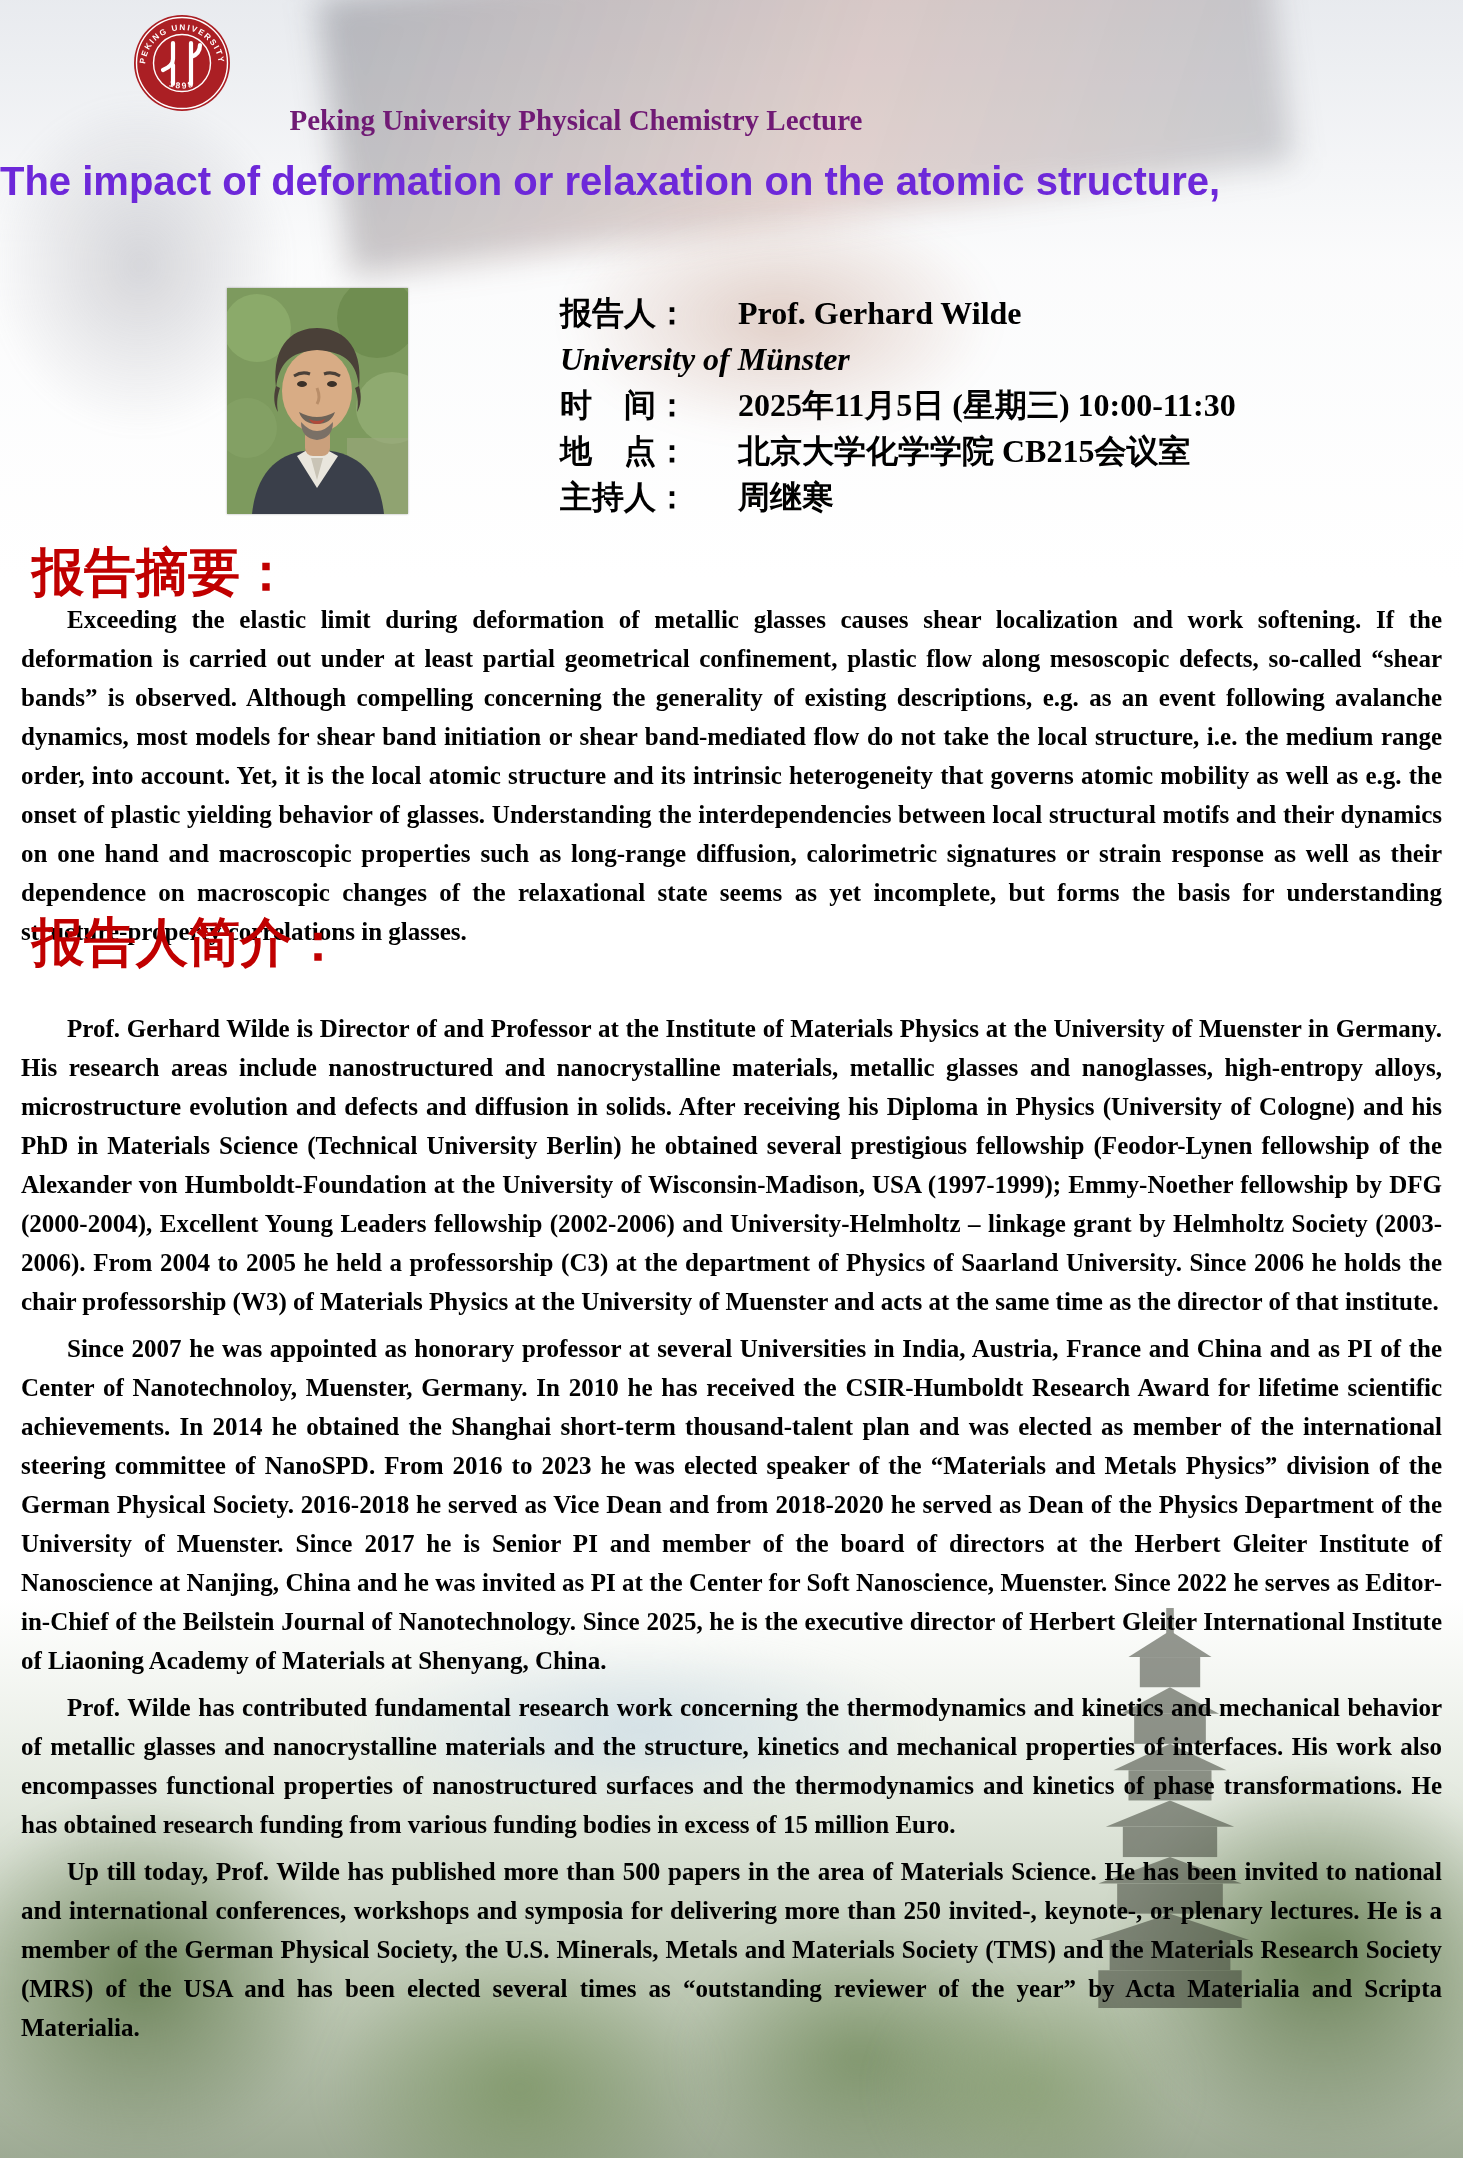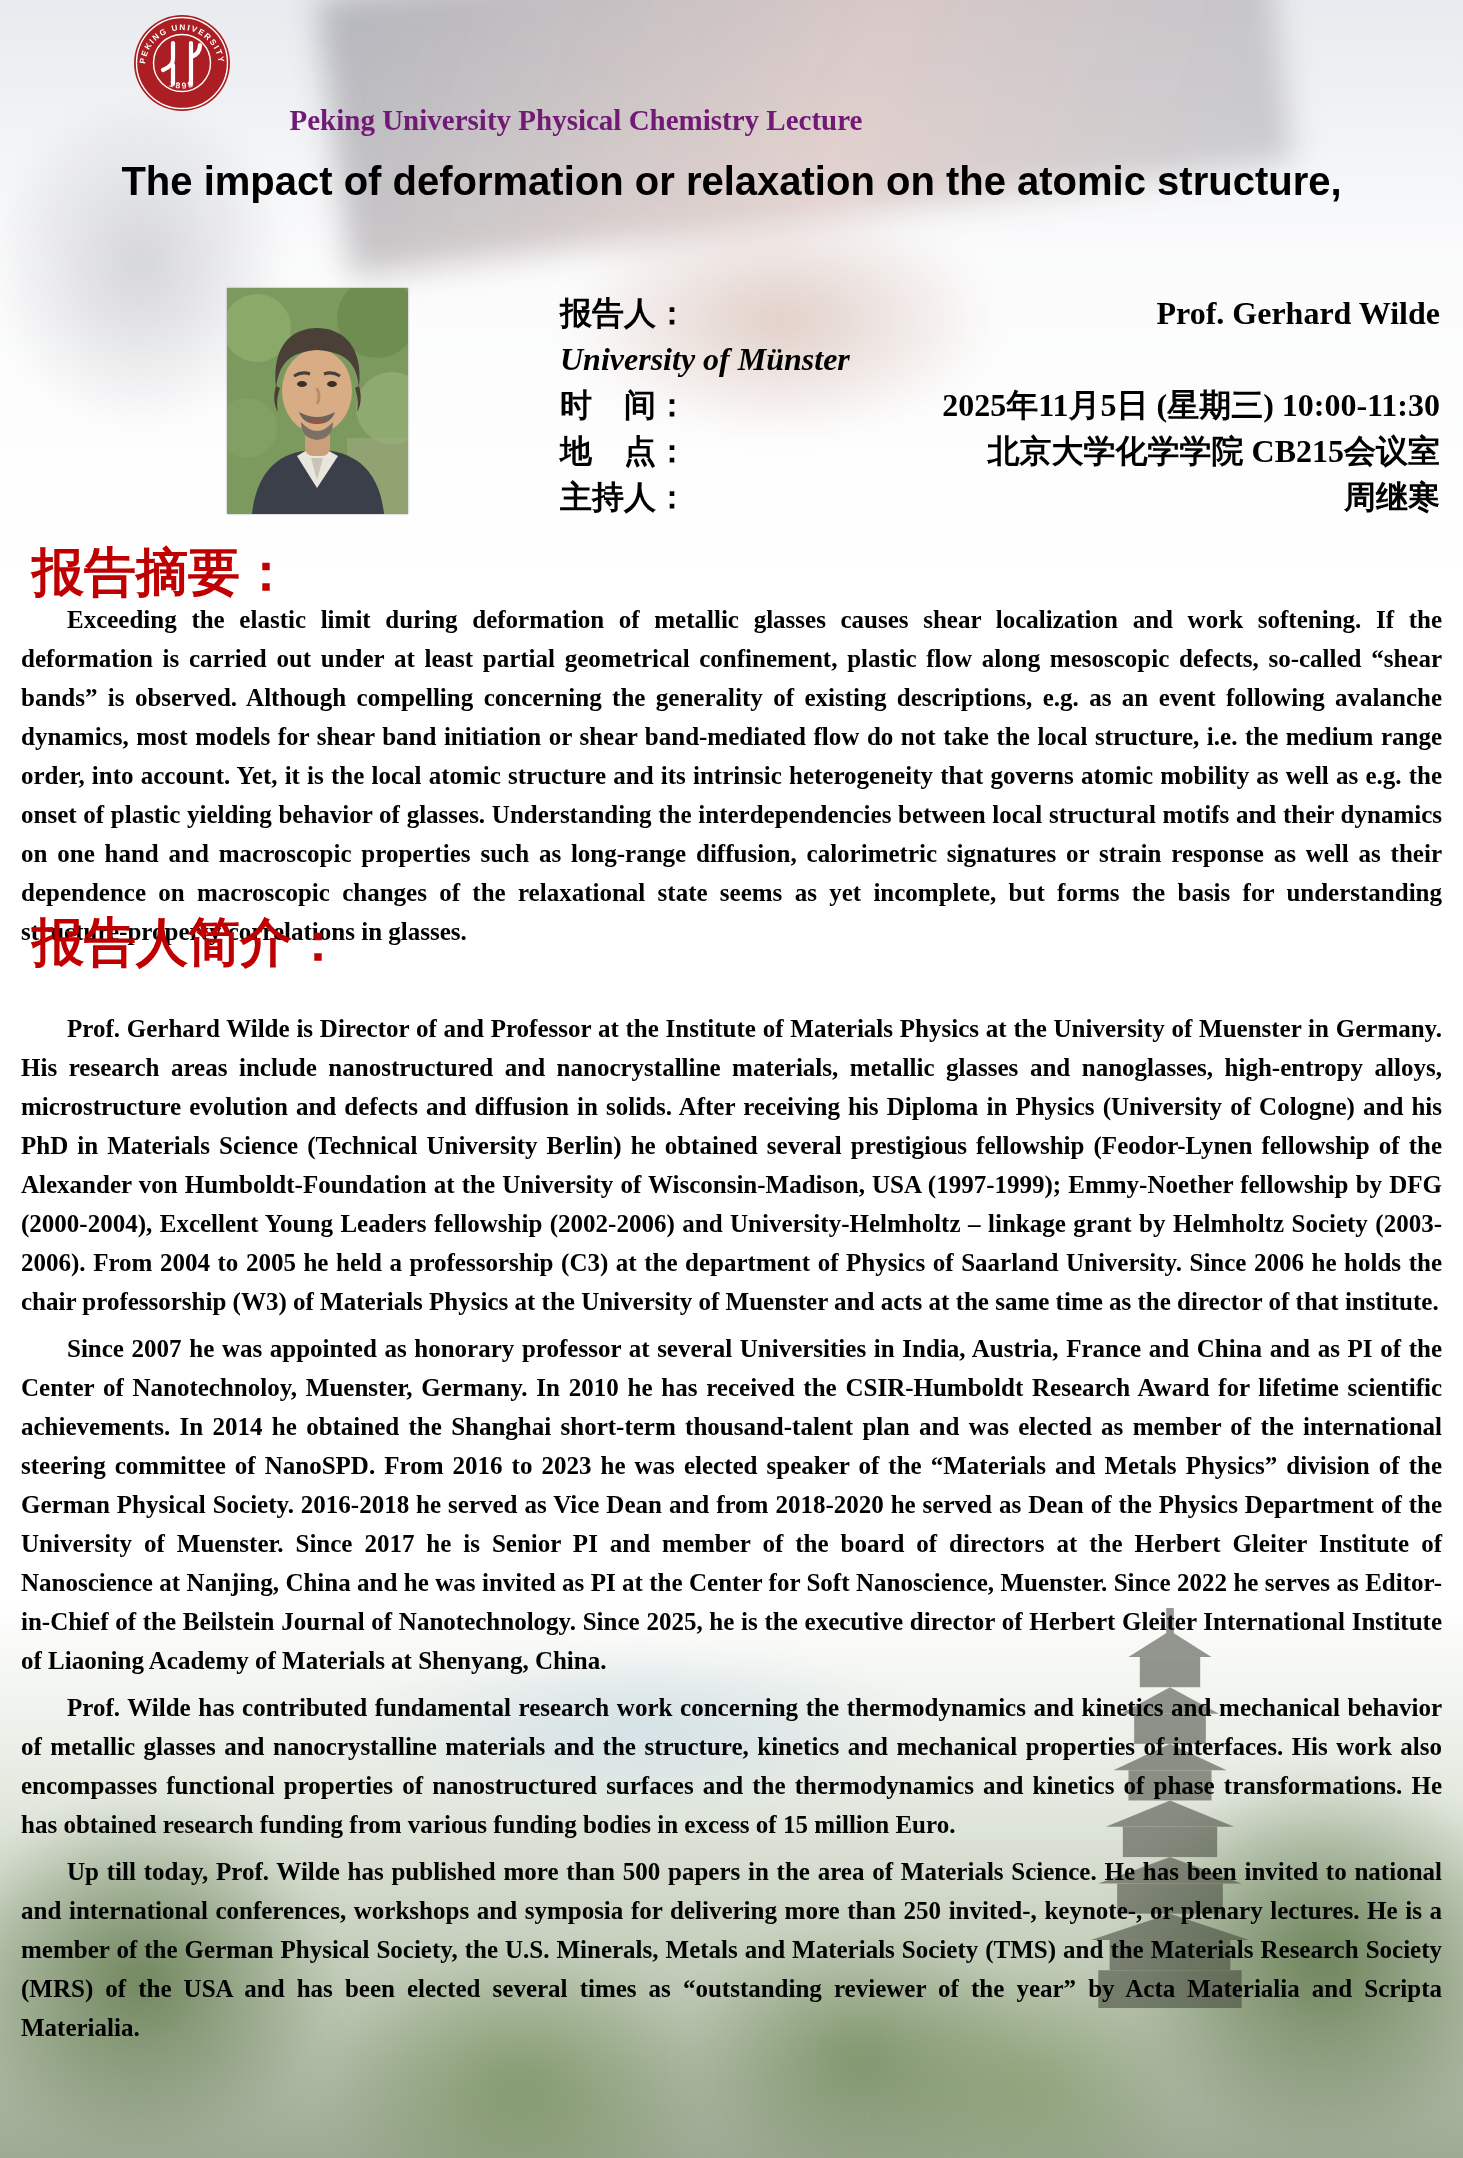--- a/index.html
+++ b/index.html
@@ -31,28 +31,28 @@
   .tree.t4{right:-140px;bottom:-60px;width:560px;height:520px;background:radial-gradient(closest-side, rgba(80,106,58,0.75), rgba(80,106,58,0) 75%);}
   .tree.t5{right:220px;bottom:-100px;width:420px;height:340px;background:radial-gradient(closest-side, rgba(120,148,92,0.55), rgba(120,148,92,0) 75%);}
   .pagoda{position:absolute;left:1075px;bottom:150px;width:190px;height:400px;opacity:0.55;}
   
   .logo{position:absolute;left:132px;top:13px;width:100px;height:100px;}
   .title-cn{position:absolute;left:236px;top:26px;width:720px;
     font-family:"Liberation Sans", sans-serif;font-weight:bold;
     font-size:50px;letter-spacing:8px;color:#c60000;white-space:nowrap;}
   .title-en{position:absolute;left:216px;top:104px;width:720px;text-align:center;
     font-family:"Liberation Serif", serif;font-weight:bold;font-size:29px;color:#701a75;}
-  .main-title{position:absolute;left:0;top:156px;width:1463px;text-align:center;
+  .main-title{position:absolute;left:0;top:156px;width:1463px;text-align:left;
     font-family:"Liberation Sans", sans-serif;font-weight:bold;font-size:40px;
-    line-height:50px;color:#000000;}
+    line-height:50px;color:#6d28d9;}
   
   .photo{position:absolute;left:227px;top:288px;width:181px;height:226px;box-shadow:0 0 2px rgba(0,0,0,0.35);}
   .info{position:absolute;left:560px;top:290px;width:880px;
     font-family:"Liberation Serif", serif;font-weight:bold;font-size:32px;color:#000;}
-  .info-row{display:flex;height:46px;line-height:46px;justify-content:space-between;}
+  .info-row{display:flex;height:46px;line-height:46px;}
   .info-label{width:178px;flex:0 0 178px;}
   .affiliation{height:46px;line-height:46px;font-style:italic;}
   
   .section-heading{position:absolute;left:32px;
     font-family:"Liberation Sans", sans-serif;font-weight:bold;font-size:52px;color:#c00000;}
   .h-abstract{top:538px;}
   .h-bio{top:908px;text-align:right;}
   .body-text{position:absolute;left:13px;width:1437px;
     font-family:"Liberation Serif", serif;font-weight:bold;font-size:25px;
     line-height:39px;text-align:justify;color:#000;}

